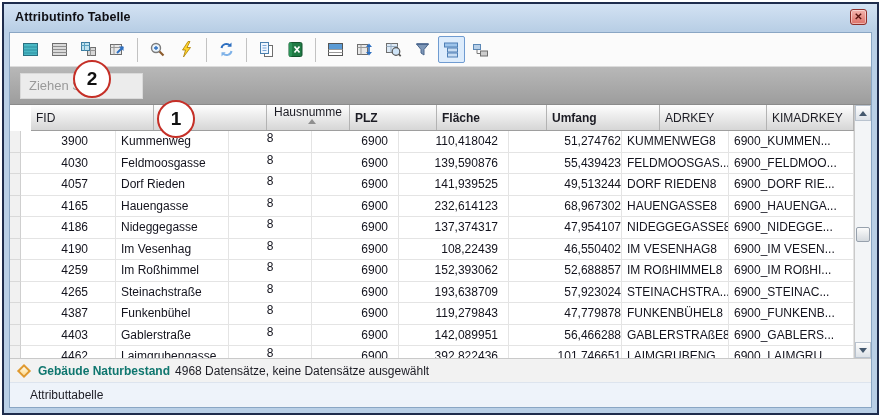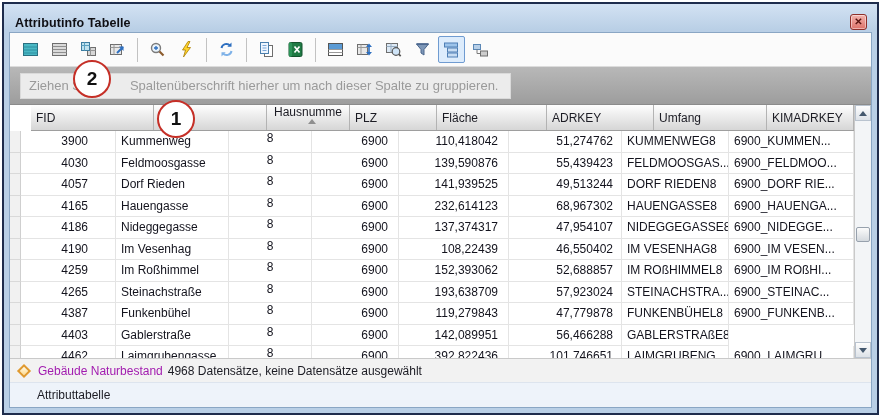--- a/index.html
+++ b/index.html
@@ -3,21 +3,21 @@
 <meta charset="utf-8">
 <style>
   * { box-sizing: border-box; margin: 0; padding: 0; }
   html,body { width: 881px; height: 417px; background: #fff; font-family: "Liberation Sans", sans-serif; }
   .stage { position: relative; width: 881px; height: 417px; background:#fff; overflow:hidden; }
 
   .window { position:absolute; left:2px; top:2px; right:2px; bottom:2px;
             border:2px solid #1e2c4c; background:#b9cfe6; }
 
   
-  .titlebar { position:relative; height:26px; display:flex; align-items:flex-end;
+  .titlebar { position:relative; height:26px; display:flex; align-items:center;
               padding:0 10px 0 11px; background:linear-gradient(#d3e2f3,#b9cfe6); }
   .title { font-size:12.5px; font-weight:bold; color:#0f0f14; letter-spacing:.1px; }
   .close-btn { margin-left:auto; width:17px; height:16px; border:1px solid #8e2f2a; border-radius:3px;
                background:linear-gradient(#f3b4ae,#dd7168); display:flex; align-items:center; justify-content:center;
                box-shadow: inset 0 0 0 1px rgba(255,255,255,.45); cursor:pointer; }
   .close-btn span { font-size:10px; font-weight:bold; color:#57120e; line-height:1; }
 
   
   .content { position:absolute; left:5px; right:5px; top:28px; bottom:5px;
              background:#fff; border:1px solid #8aa6c4; display:flex; flex-direction:column; overflow:hidden; }
@@ -50,45 +50,45 @@
   .tbody { flex:1; overflow:hidden; }
   .tr { display:flex; height:21.5px; background:#fff; }
   .td { display:flex; align-items:center; padding:0 5px; border-right:1px solid #e4e4e4;
         border-bottom:1px solid #e4e4e4; font-size:12px; color:#13131d;
         white-space:nowrap; overflow:hidden; }
   .td.num { justify-content:flex-end; }
   .td.ind { background:#f1f1f1; border-right:1px solid #cfcfcf; border-bottom:1px solid #d9d9d9; }
 
   .c-hd-fid { width:123px; } .c-fid { width:95px; padding-right:27px; }
   .c-str { width:113px; } .c-hn { width:83px;flex-direction:column; } .c-plz { width:87px; padding-right:10px; }
-  .c-fl { width:110px; padding-right:10px; } .c-um { width:113px; padding-right:8px; }
+  .c-fl { width:110px; padding-right:10px; } .c-um { width:113px; padding-right:0; }
   .c-adr { width:107px; } .c-kim { flex:1; }
-  .th.c-plz,.th.c-fl,.th.c-um,.th.c-fid { padding-right:5px; }
+  .th.c-plz,.th.c-fl,.th.c-um,.th.c-fid { padding-right:5px;font-weight:bold; }
 
   
   .vscroll { flex:0 0 17px; width:17px; border-left:1px solid #c9c9c9; background:#f3f5f7;
              display:flex; flex-direction:column; }
   .sb-btn { flex:0 0 16px; height:16px; border:1px solid #b9c3cf; background:linear-gradient(#fdfdfd,#dde2e8);
             display:flex; align-items:center; justify-content:center; cursor:pointer; }
   .sb-arrow-up { width:0; height:0; border-left:4px solid transparent; border-right:4px solid transparent;
                  border-bottom:5px solid #44586e; }
   .sb-arrow-down { width:0; height:0; border-left:4px solid transparent; border-right:4px solid transparent;
                    border-top:5px solid #44586e; }
   .sb-track { flex:1; position:relative; }
   .sb-thumb { position:absolute; left:1px; right:1px; top:48%; height:15px; border:1px solid #97a1ad;
               border-radius:2px; background:linear-gradient(#fbfbfb,#d4d9de); cursor:pointer; }
 
   
   .statusbar { flex:0 0 24px; height:24px; display:flex; align-items:center; gap:5px; padding-left:7px;
                background:#f2f2f2; border-top:1px solid #c9c9c9; font-size:12px; }
   .diamond { width:10px; height:10px; border:2px solid #e0992e; background:linear-gradient(135deg,#fffbe9,#ffd98a);
              transform:rotate(45deg); margin:0 4px 0 2px; flex:0 0 auto; }
-  .layer-name { font-weight:normal; color:#a21caf; }
+  .layer-name { font-weight:bold; color:#0f766e; }
   .status-text { color:#1c1c24; }
-  .tabbar { flex:0 0 25px; display:flex; align-items:center; padding-left:27px;
+  .tabbar { flex:0 0 25px; display:flex; align-items:center; padding-left:20px;
             background:#eef3fa; border-top:1px solid #dde4ee; font-size:12px; color:#1c1c24; }
 
   
   .callout { position:absolute; width:38px; height:38px; border-radius:50%; background:#fff;
              border:2px solid #c52f27; display:flex; align-items:center; justify-content:center;
              font-size:19px; font-weight:bold; color:#111; z-index:50; }
   .callout-2 { left:73px; top:60px; }
   .callout-1 { left:157px; top:100px; }
 
   svg { display:block; }
@@ -218,21 +218,20 @@
             <path d="M6 9.5v4h3.5" fill="none" stroke="#7a7a7a"></path>
             <rect x="9.5" y="11" width="7" height="5" fill="#cdcdcd" stroke="#6e6e6e"></rect>
           </svg>
         </div>
       </div>
 
       <div class="group-panel">
         <div class="group-hint">
           <span>Ziehen Si</span>
           <span class="hint-gap"></span>
-          <span>Spaltenüberschrift hierher um nach dieser Spalte zu gruppieren.</span>
         </div>
       </div>
 
       <div class="table-wrap">
         <div class="grid">
           <div class="thead">
             <div class="th c-hd-fid">
               <span>FID</span>
             </div>
             <div class="th c-str">
@@ -241,25 +240,25 @@
             <div class="th c-hn">
               <span>Hausnumme</span>
               <span class="sort-asc"></span>
             </div>
             <div class="th c-plz">
               <span>PLZ</span>
             </div>
             <div class="th c-fl">
               <span>Fläche</span>
             </div>
+            <div class="th c-um">
+              <span>Umfang</span>
+            </div>
             <div class="th c-adr">
               <span>ADRKEY</span>
-            </div>
-            <div class="th c-um">
-              <span>Umfang</span>
             </div>
             <div class="th c-kim">
               <span>KIMADRKEY</span>
             </div>
           </div>
           <div class="tbody">
 
               <div class="tr">
                 <div class="td ind"></div>
                 <div class="td num c-fid">3900</div>
@@ -370,20 +369,21 @@
 
               <div class="tr">
                 <div class="td ind"></div>
                 <div class="td num c-fid">4403</div>
                 <div class="td c-str">Gablerstraße</div>
                 <div class="td c-hn">8</div>
                 <div class="td num c-plz">6900</div>
                 <div class="td num c-fl">142,089951</div>
                 <div class="td num c-um">56,466288</div>
                 <div class="td c-adr">GABLERSTRAßE8</div>
+                <div class="td c-kim">6900_GABLERS...</div>
               </div>
 
               <div class="tr">
                 <div class="td ind"></div>
                 <div class="td num c-fid">4462</div>
                 <div class="td c-str">Laimgrubengasse</div>
                 <div class="td c-hn">8</div>
                 <div class="td num c-plz">6900</div>
                 <div class="td num c-fl">392,822436</div>
                 <div class="td num c-um">101,746651</div>

